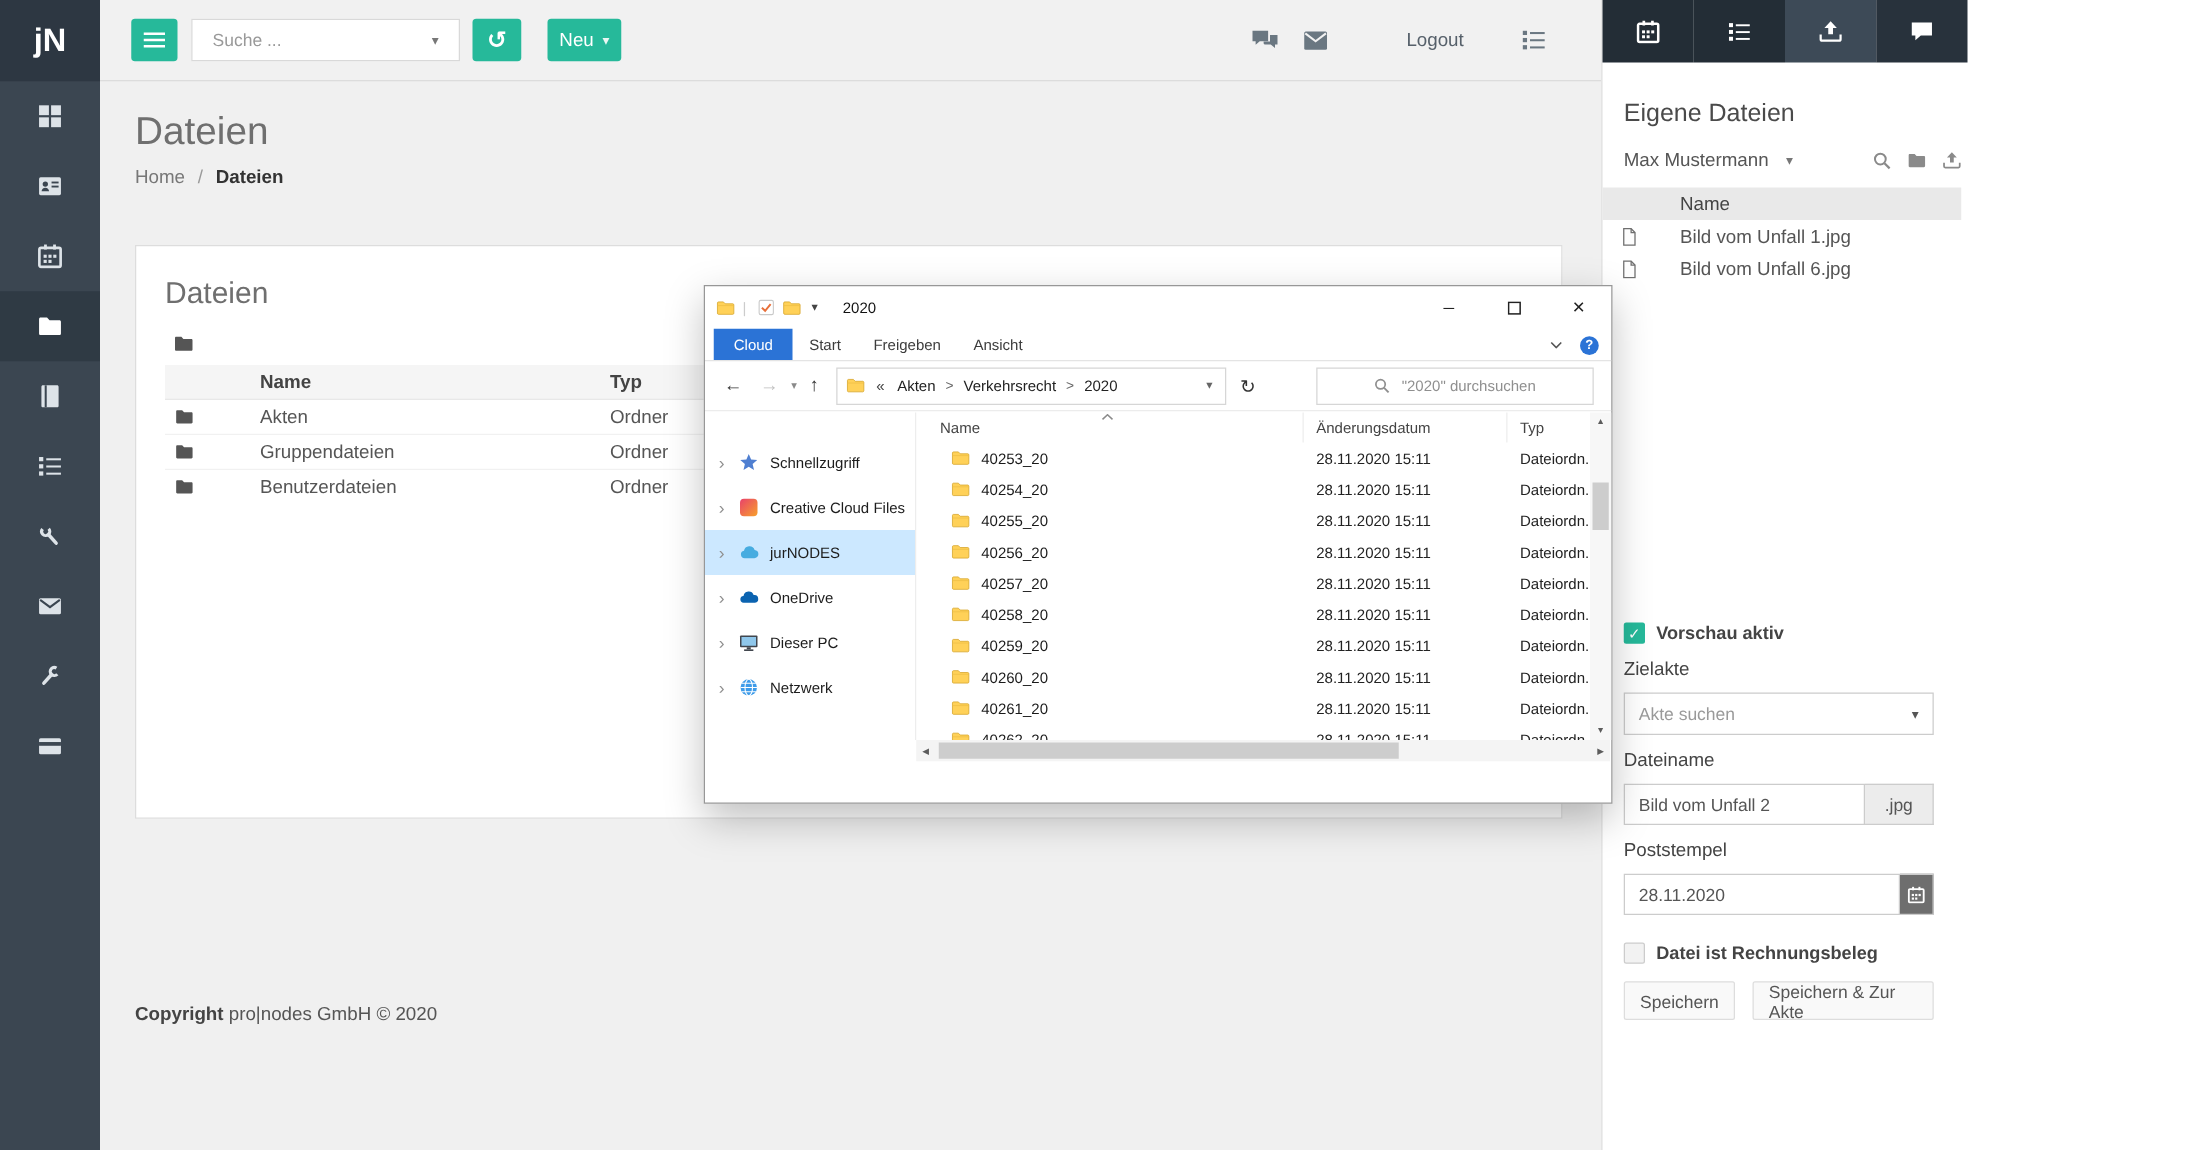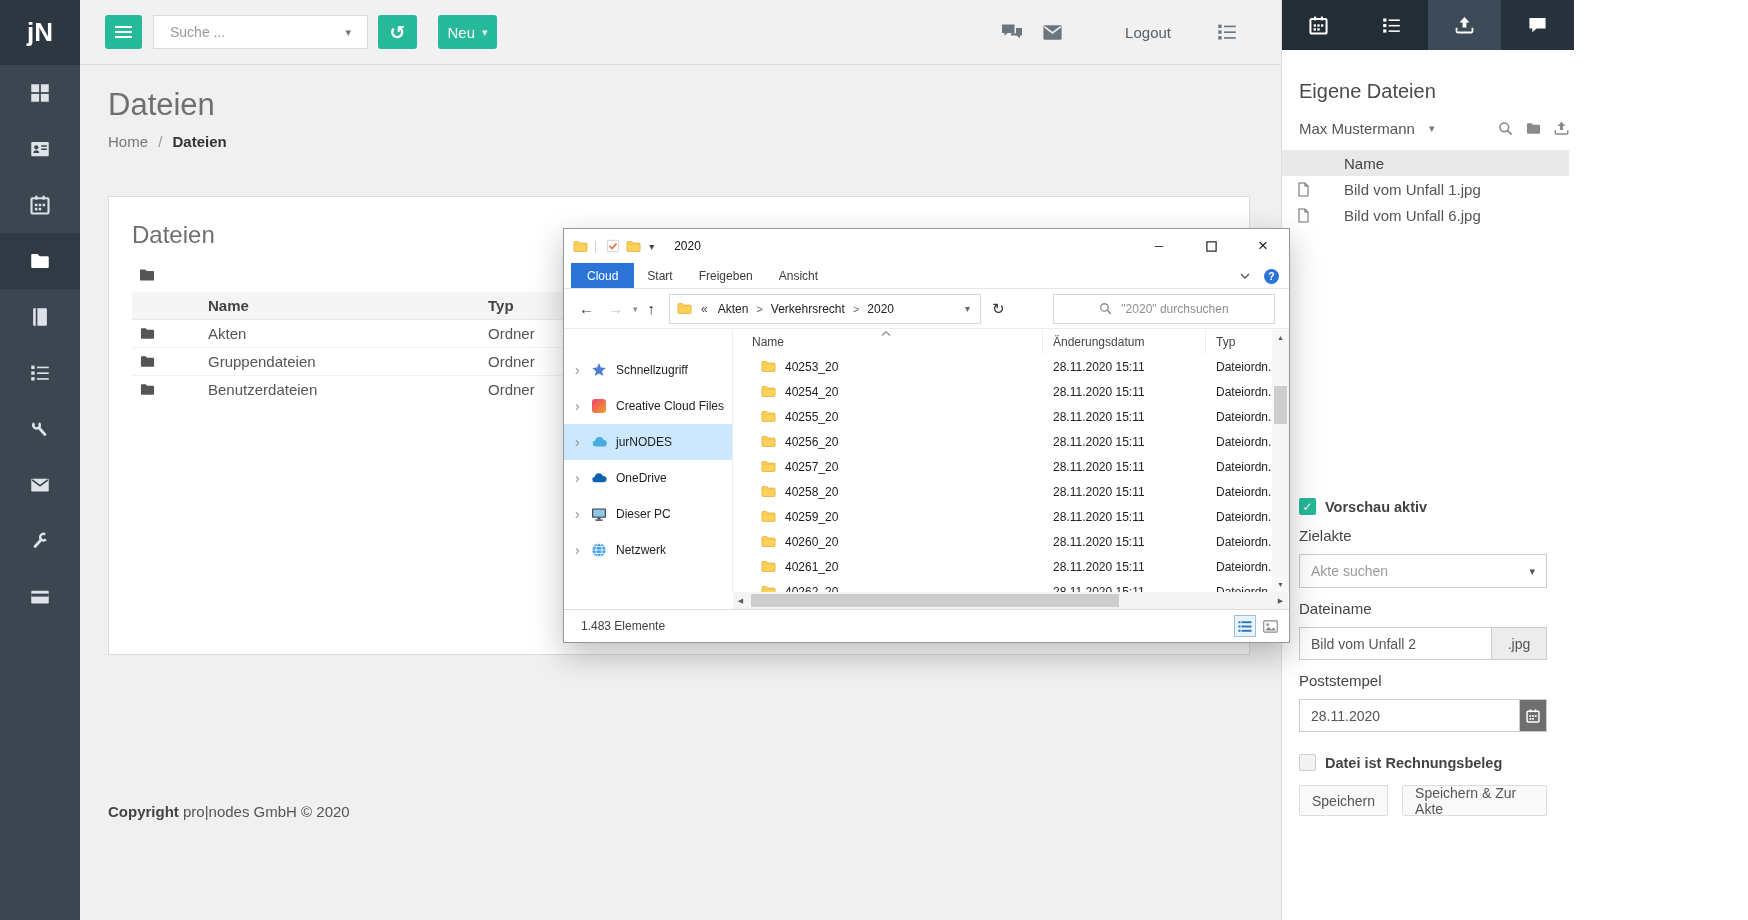--- a/index.html
+++ b/index.html
@@ -801,37 +801,13 @@
       </div>
     </div>
   </div>
 
   <div class="hscroll" data-interactable="true">
     <div class="ar" data-interactable="true">◀</div>
     <div class="hthumb" data-interactable="true"></div>
     <div class="ar right" data-interactable="true">▶</div>
   </div>
 
-  <div class="ex-status" data-interactable="false">
-    <span data-interactable="false">1.483 Elemente</span>
-    <div class="view-btns">
-      <span class="vbtn sel" data-interactable="true">
-          <svg width="14" height="13" viewBox="0 0 16 14">
-            <g fill="#2a77bd">
-              <rect x="0.5" y="1" width="2.4" height="2.2"></rect>
-              <rect x="4" y="1" width="11.5" height="2.2"></rect>
-              <rect x="0.5" y="5.9" width="2.4" height="2.2"></rect>
-              <rect x="4" y="5.9" width="11.5" height="2.2"></rect>
-              <rect x="0.5" y="10.8" width="2.4" height="2.2"></rect>
-              <rect x="4" y="10.8" width="11.5" height="2.2"></rect>
-            </g>
-          </svg>
-        </span>
-      <span class="vbtn" data-interactable="true">
-          <svg width="15" height="13" viewBox="0 0 16 14">
-            <rect x="0.7" y="0.9" width="14.6" height="12.2" rx="1" fill="none" stroke="#8a8a8a" stroke-width="1.2"></rect>
-            <circle cx="5" cy="5" r="1.4" fill="#8a8a8a"></circle>
-            <path d="M2.3 11.2 6 7.6l2.8 2.6 2.7-2.2 2.2 3.2z" fill="#8a8a8a"></path>
-          </svg>
-        </span>
-    </div>
-  </div>
 </div>
 
 </body></html>

